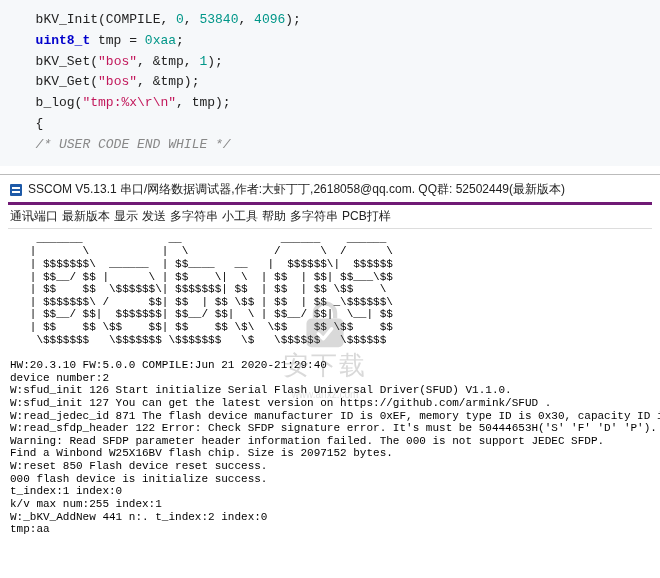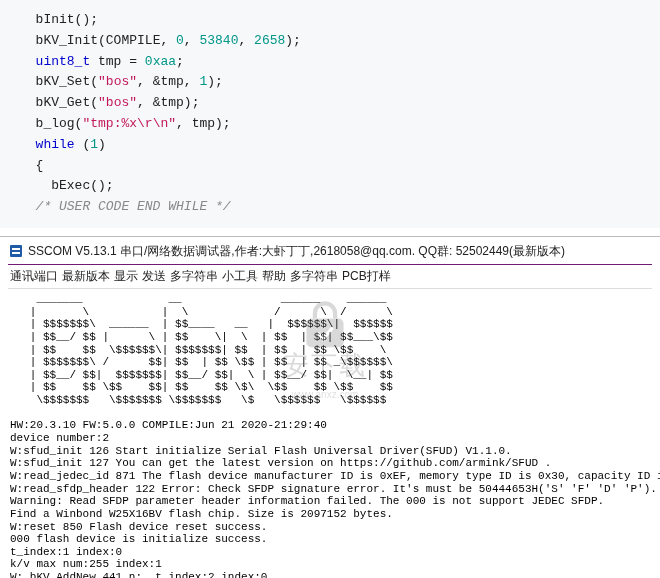--- a/index.html
+++ b/index.html
@@ -1,51 +1,48 @@
 <!DOCTYPE html>
 <html><head>
 <meta charset="utf-8">
 <style>
 * { margin: 0; padding: 0; box-sizing: border-box; }
 body { width: 660px; height: 578px; font-family: Consolas, "Courier New", monospace; background: #fff; position: relative; overflow: hidden; }
 .code-panel { background: #f6f8fa; padding: 10px 0 10px 20px; font-size: 13px; line-height: 1.6; }
 .code-line { white-space: pre; }
 .comment { color: #888; font-style: italic; }
 .func { color: #222; }
-.keyword { color: #0000cc; font-weight: normal; }
+.keyword { color: #0000cc; font-weight: bold; }
 .number { color: #009688; }
 .hex { color: #009688; }
 .string { color: #c2185b; }
 .divider { border: none; border-top: 1px solid #bbb; margin: 8px 0 0 0; }
 .sscom-panel { background: #fff; padding: 4px 8px 0 8px; font-size: 12px; font-family: "SimSun", "宋体", sans-serif; }
-.sscom-title { display: flex; align-items: flex-start; gap: 4px; padding: 2px 0 4px 0; border-bottom: 1px solid #701a75; }
+.sscom-title { display: flex; align-items: flex-end; gap: 4px; padding: 2px 0 4px 0; border-bottom: 3px solid #701a75; }
 .sscom-icon { width: 16px; height: 16px; display: inline-block; }
 .sscom-icon svg { width: 16px; height: 16px; }
 .sscom-title-text { font-size: 12px; color: #222; }
 .sscom-menu { display: flex; gap: 4px; padding: 3px 0 3px 2px; font-size: 12px; color: #222; border-bottom: 1px solid #ddd; }
 .sscom-menu span { cursor: default; }
 .terminal { font-family: "Courier New", monospace; font-size: 11px; line-height: 1.15; white-space: pre; padding: 4px 0 0 2px; color: #000; }
 .watermark { position: absolute; left: 190px; top: 300px; width: 270px; height: 100px; opacity: 0.25; pointer-events: none; z-index: 10; display: flex; flex-direction: column; align-items: center; }
 .watermark-icon { width: 64px; height: 64px; }
 .watermark-text { font-size: 26px; color: #6b6b6b; font-family: "Microsoft YaHei", sans-serif; letter-spacing: 2px; margin-top: -6px; }
 .watermark-url { font-size: 10px; color: #888; font-family: sans-serif; margin-top: 6px; }
 </style>
 </head>
 <body>
 
 <div class="code-panel" id="code-panel">
-    <div class="code-line"><span class="func">  bInit();</span></div>
-    <div class="code-line">  <span class="func">bKV_Init(COMPILE, </span><span class="number">0</span><span class="func">, </span><span class="number">53840</span><span class="func">, </span><span class="number">2658</span><span class="func">);</span></div>
+    <div class="code-line">  <span class="func">bKV_Init(COMPILE, </span><span class="number">0</span><span class="func">, </span><span class="number">53840</span><span class="func">, </span><span class="number">4096</span><span class="func">);</span></div>
     <div class="code-line">  <span class="keyword">uint8_t</span><span class="func"> tmp = </span><span class="hex">0xaa</span><span class="func">;</span></div>
     <div class="code-line">  <span class="func">bKV_Set(</span><span class="string">"bos"</span><span class="func">, &amp;tmp, </span><span class="number">1</span><span class="func">);</span></div>
     <div class="code-line">  <span class="func">bKV_Get(</span><span class="string">"bos"</span><span class="func">, &amp;tmp);</span></div>
     <div class="code-line">  <span class="func">b_log(</span><span class="string">"tmp:%x\r\n"</span><span class="func">, tmp);</span></div>
-    <div class="code-line">  <span class="keyword">while</span><span class="func"> (</span><span class="number">1</span><span class="func">)</span></div>
     <div class="code-line"><span class="func">  {</span></div>
-    <div class="code-line"><span class="func">    bExec();</span></div>
     <div class="code-line"><span class="comment">  /* USER CODE END WHILE */</span></div>
   </div>
 
 <hr class="divider">
 
 <div class="sscom-panel">
   <div class="sscom-title">
     <span class="sscom-icon">
       <svg viewBox="0 0 16 16">
           <rect x="2" y="2" width="12" height="12" fill="#1e5aa8" rx="1"></rect>

